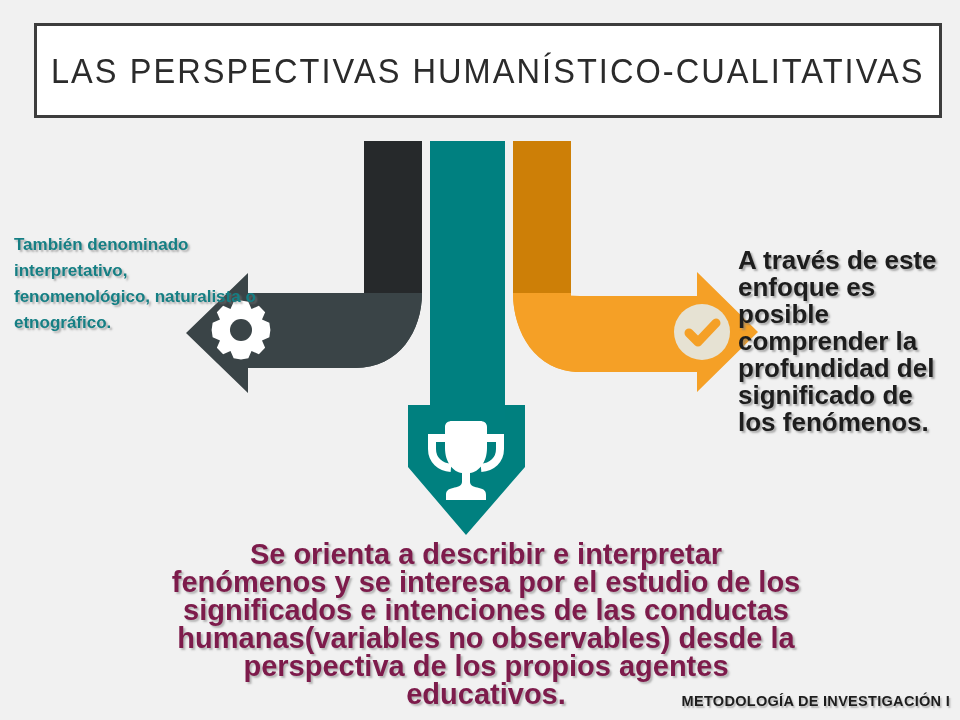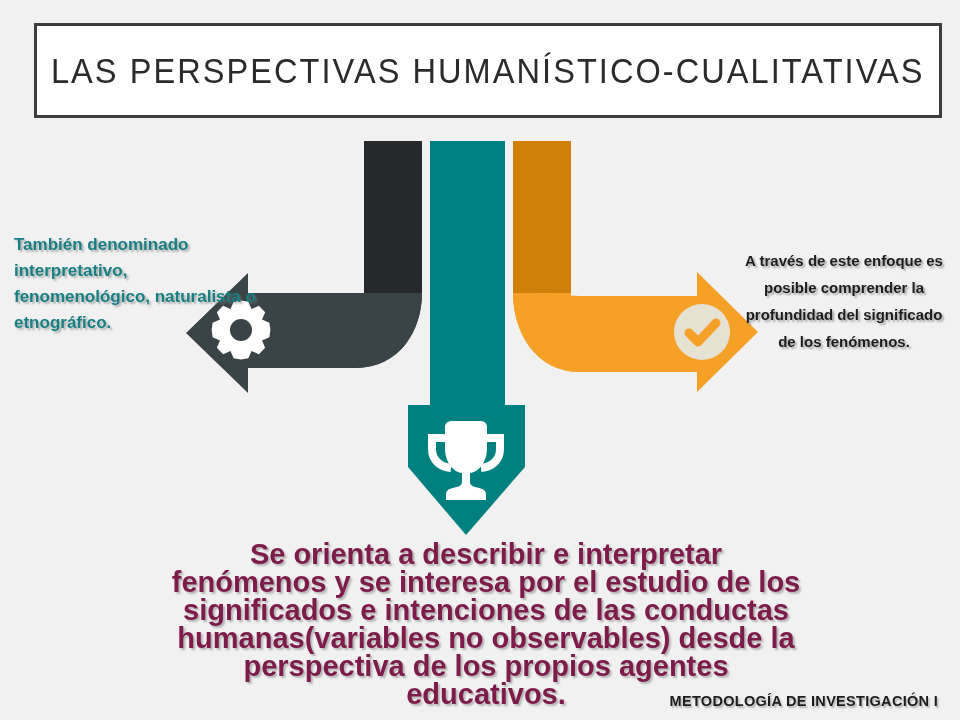--- a/index.html
+++ b/index.html
@@ -69,40 +69,40 @@
     line-height: 26px;
     color: #157f84;
     text-align: left;
     text-shadow: 2px 2px 2px rgba(120,120,120,0.55);
   }
 
   #right-text {
     left: 738px;
     top: 247px;
     width: 212px;
-    font-size: 15px;
+    font-size: 26px;
     line-height: 27px;
     color: #1d1d1d;
-    text-align: center;
+    text-align: left;
     text-shadow: 2px 2px 2px rgba(120,120,120,0.6);
   }
 
   #bottom-text {
     left: 170px;
     top: 540px;
     width: 632px;
     font-size: 29px;
     line-height: 28px;
     color: #7d1b4b;
     text-align: center;
     text-shadow: 2px 2px 2px rgba(140,140,140,0.6);
   }
 
   #footer-text {
-    left: 508px;
+    left: 520px;
     top: 692px;
     width: 430px;
     font-size: 14.5px;
     letter-spacing: 0.3px;
     line-height: 18px;
     color: #1d1d1d;
     text-align: right;
     text-shadow: 1.5px 1.5px 1.5px rgba(140,140,140,0.6);
   }
 </style>

